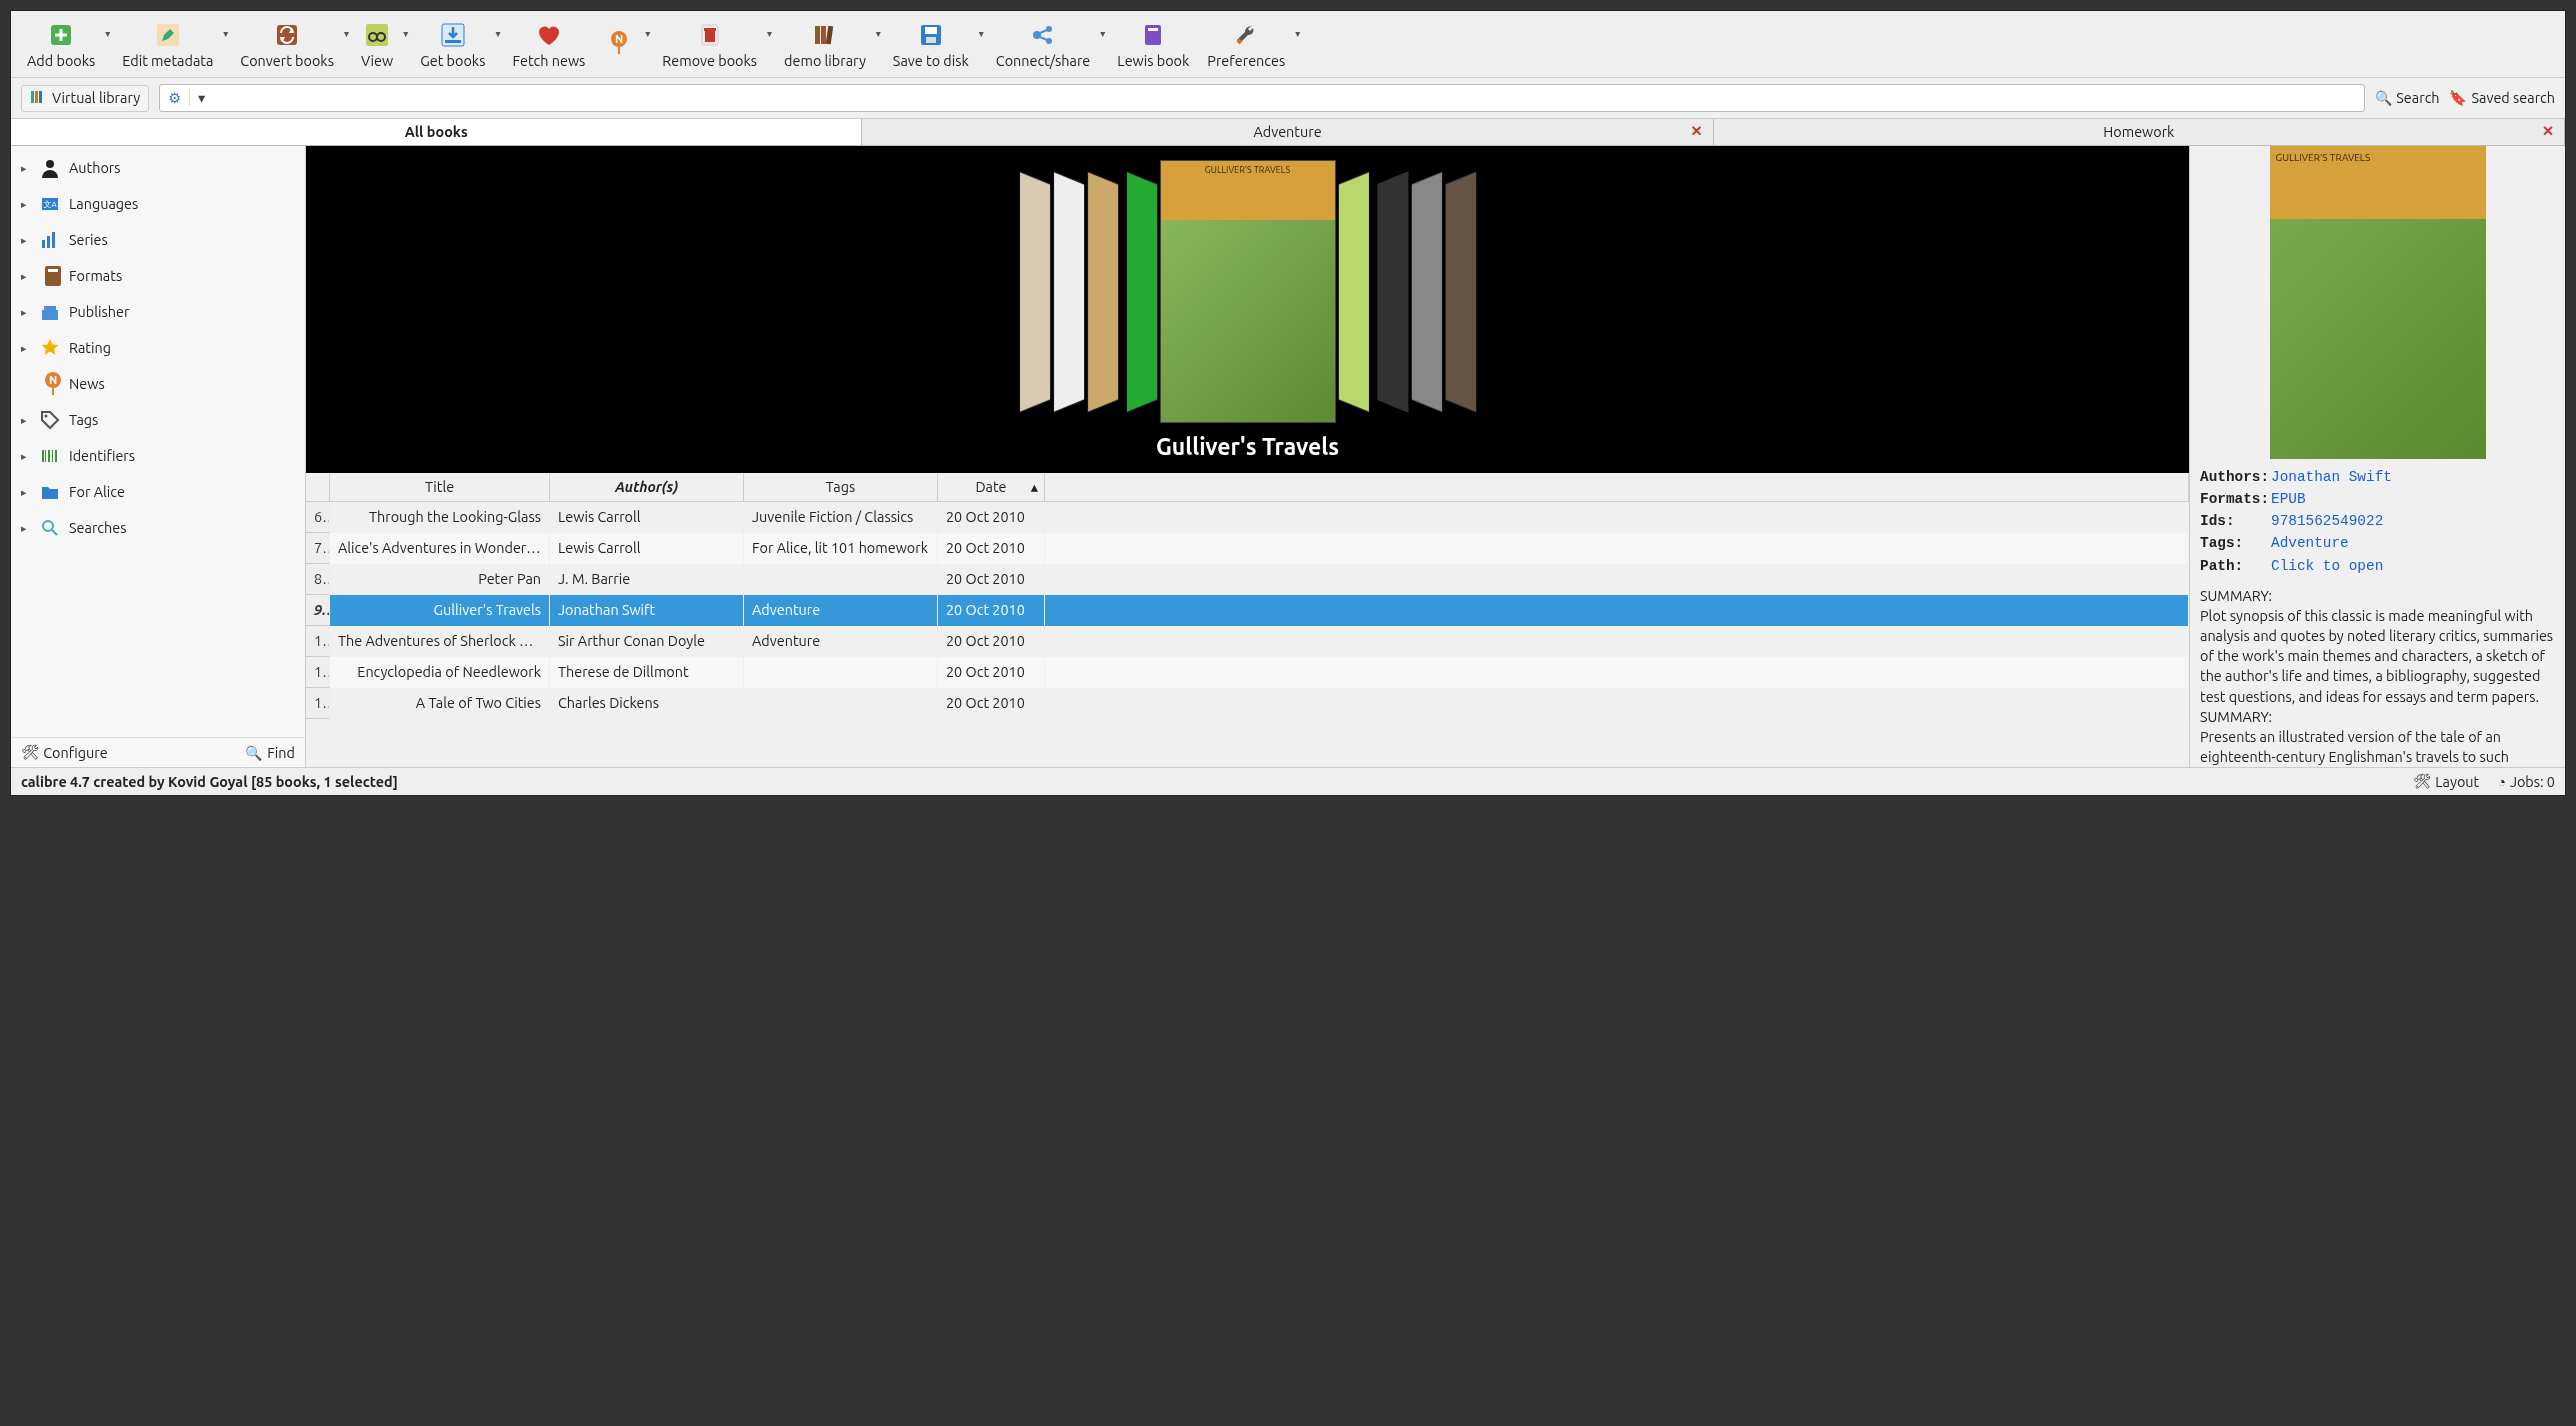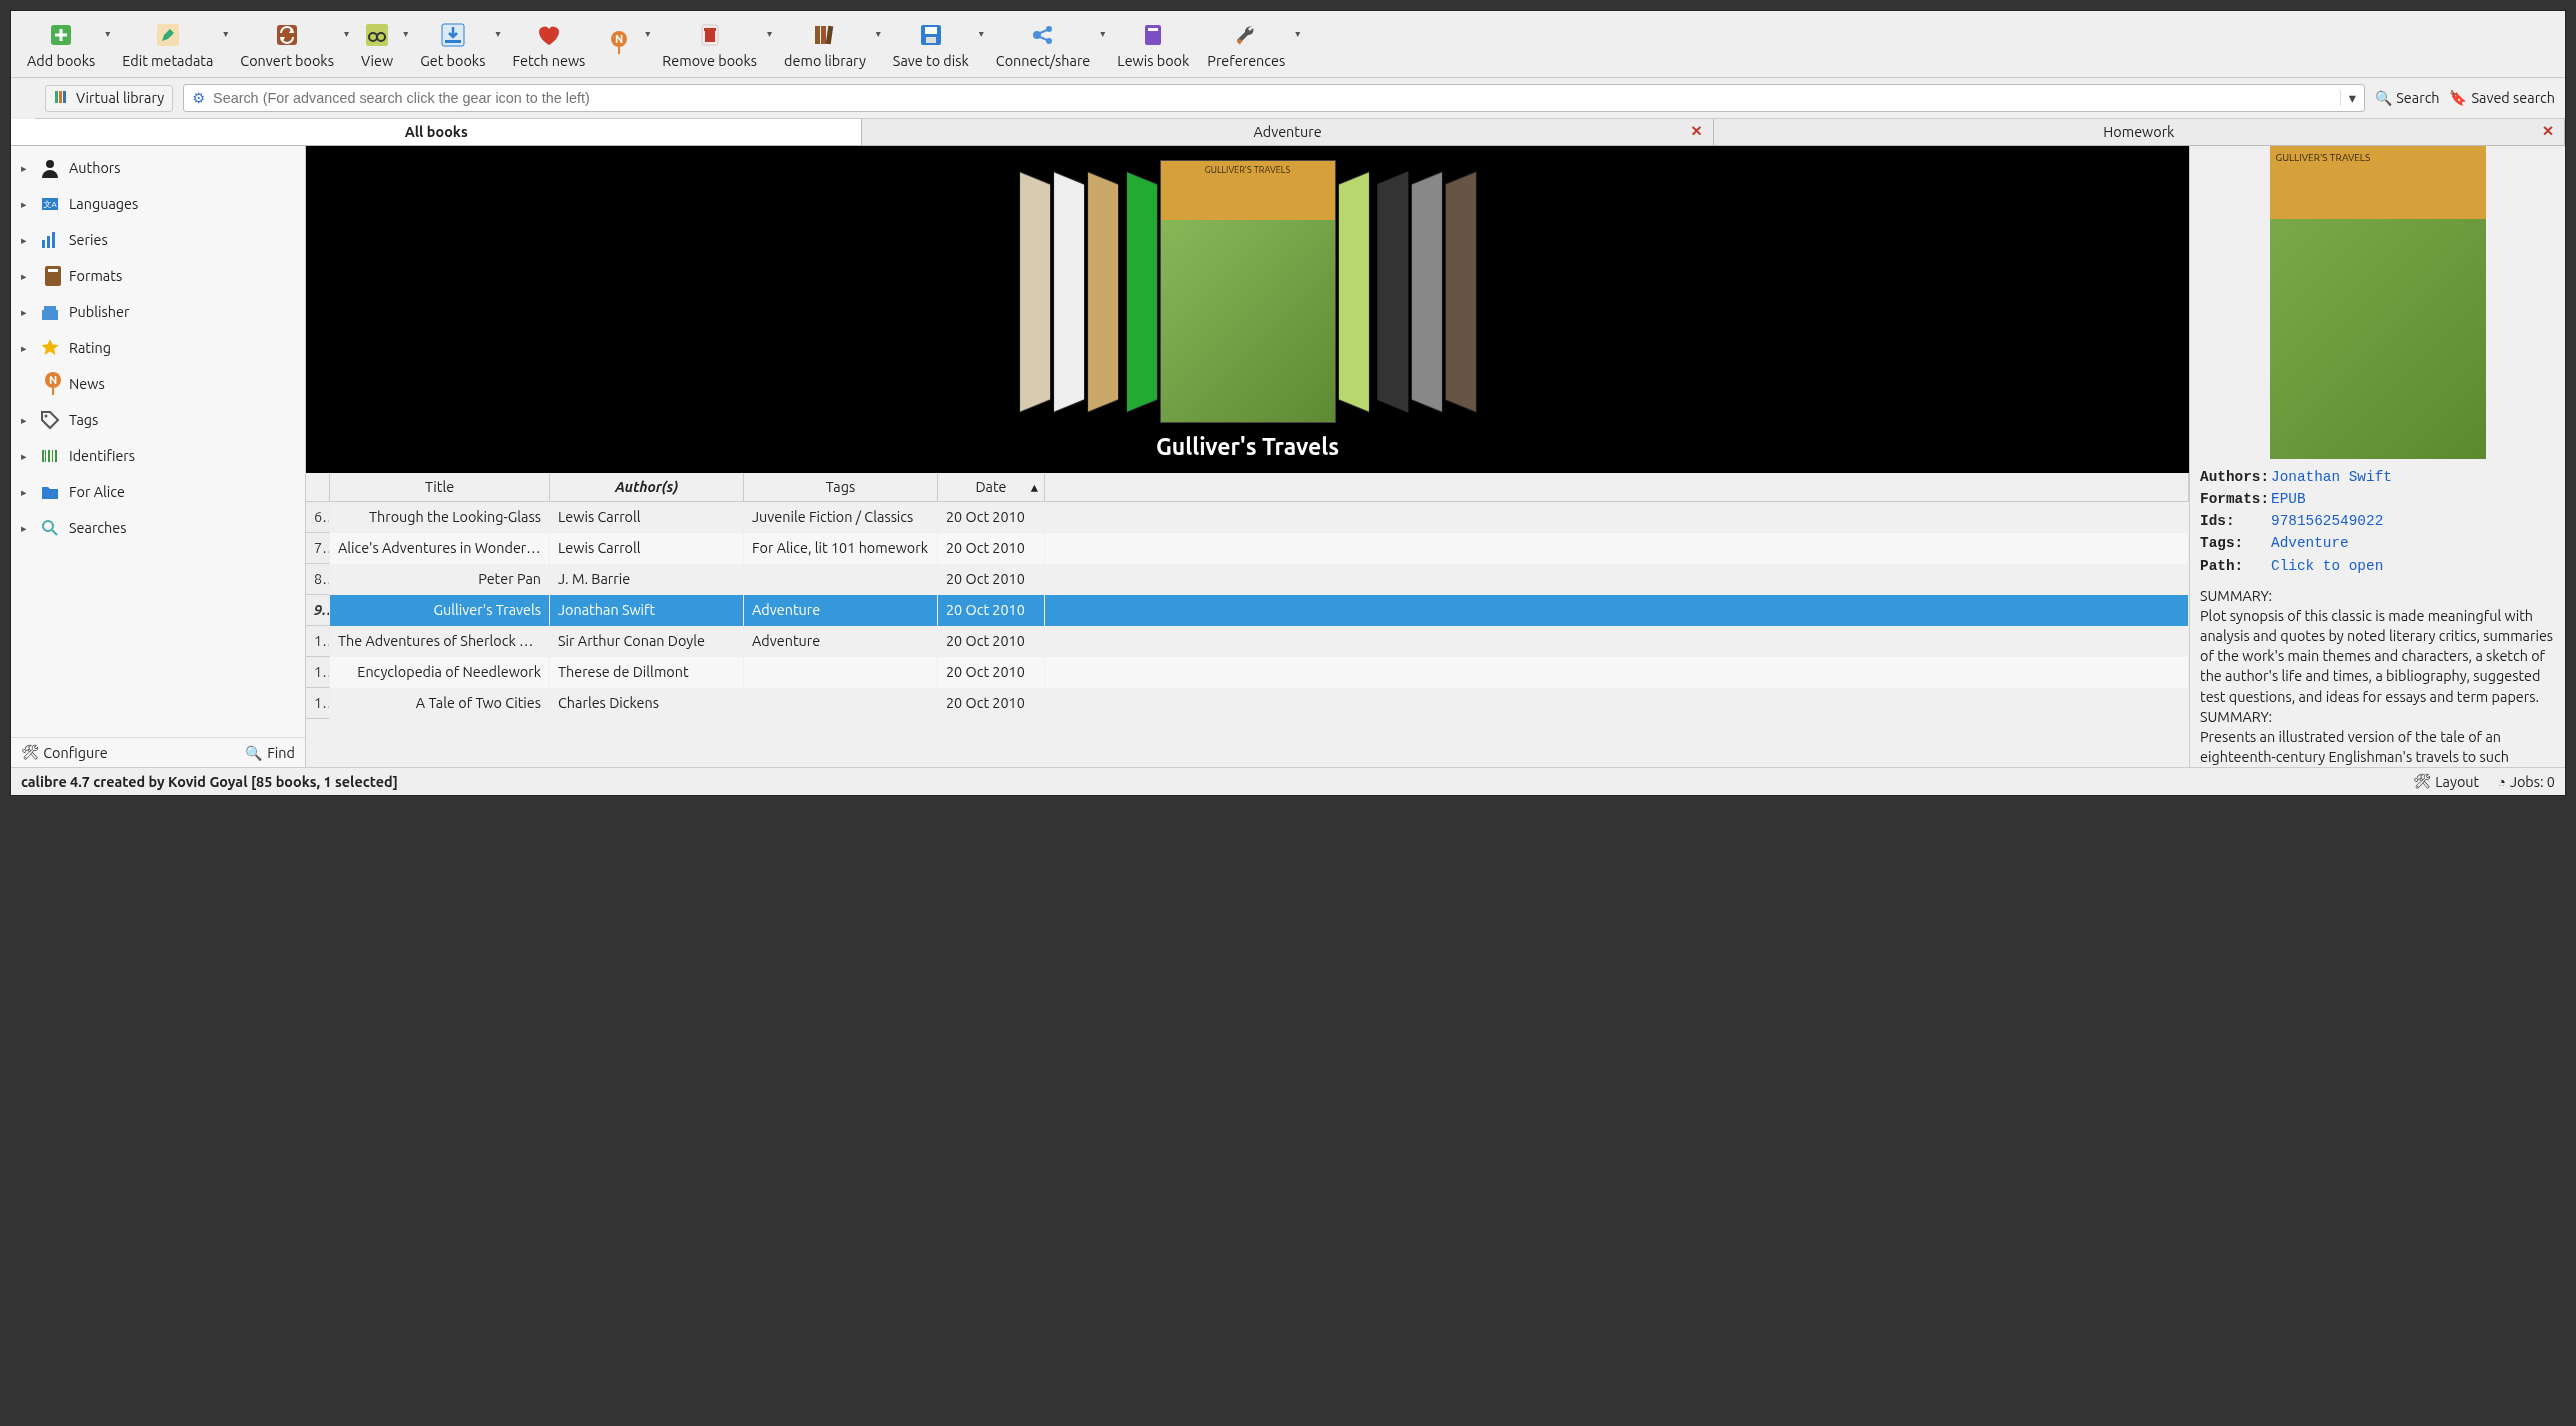--- a/index.html
+++ b/index.html
@@ -3,21 +3,21 @@
 <meta charset="utf-8">
 <style>
 * { box-sizing: border-box; margin: 0; padding: 0; }
 body { font-family: "Ubuntu", "Segoe UI", sans-serif; font-size: 14.4px; background: #333; color: #222; }
 .window { margin: 10px; background: #f0f0f0; display: flex; flex-direction: column; height: 786px; border: 1px solid #222; }
 .toolbar { display: flex; align-items: center; background: #efefef; padding: 4px 10px; gap: 6px; border-bottom: 1px solid #ccc; }
 .tb-btn { display: flex; flex-direction: column; align-items: center; padding: 4px 6px; cursor: pointer; position: relative; }
 .tb-btn .ic { width: 32px; height: 32px; display: flex; align-items: center; justify-content: center; margin-bottom: 2px; }
 .tb-lbl { white-space: nowrap; }
 .tb-arrow { font-size: 10px; color: #555; margin-left: 4px; align-self: center; }
-.searchbar { display: flex; align-items: center; padding: 6px 10px; gap: 10px; border-bottom: 1px solid #ccc; margin-left: 24px; }
+.searchbar { display: flex; align-items: center; padding: 6px 10px; gap: 10px; border-bottom: 1px solid #ccc; }
 .vlib { display: flex; align-items: center; gap: 6px; padding: 3px 8px; border: 1px solid #ccc; background: #f4f4f4; cursor: pointer; border-radius: 3px; }
 .search-wrap { flex: 1; display: flex; align-items: center; border: 1px solid #bbb; background: #fff; border-radius: 3px; height: 28px; }
 .search-wrap .gear { padding: 0 8px; cursor: pointer; color: #3a6fd8; }
 .search-wrap input { flex: 1; border: none; outline: none; font-size: 14.4px; color: #555; padding: 4px 0; }
 .search-wrap .dd { padding: 0 8px; cursor: pointer; border-left: 1px solid #ddd; color: #444; }
 .sbtn { display: flex; align-items: center; gap: 4px; cursor: pointer; }
 .tabsrow { display: flex; border-bottom: 1px solid #bbb; background: #7f1d1d; }
 .tab { flex: 1; text-align: center; padding: 5px 0; border-right: 1px solid #bbb; position: relative; cursor: pointer; background: #ebebeb; }
 .tab.active { background: #fff; font-weight: 600; }
 .tab .close { position: absolute; right: 10px; top: 4px; color: #c0392b; font-weight: bold; cursor: pointer; }
@@ -243,21 +243,20 @@
         <svg width="16" height="16" viewBox="0 0 16 16">
             <rect x="1" y="2" width="3" height="12" fill="#3a7"></rect>
             <rect x="5" y="2" width="3" height="12" fill="#c73"></rect>
             <rect x="9" y="2" width="3" height="12" fill="#37a"></rect>
           </svg>
       </span>
       <span>Virtual library</span>
     </div>
     <div class="search-wrap">
       <span class="gear">⚙</span>
-      <input type="text" placeholder="Search (For advanced search click the gear icon to the left)" style="">
       <span class="dd">▾</span>
     </div>
     <div class="sbtn">
       <span class="magnif">🔍</span>
       <span>Search</span>
     </div>
     <div class="sbtn">
       <span style="color:#d98c2e">🔖</span>
       <span>Saved search</span>
     </div>

